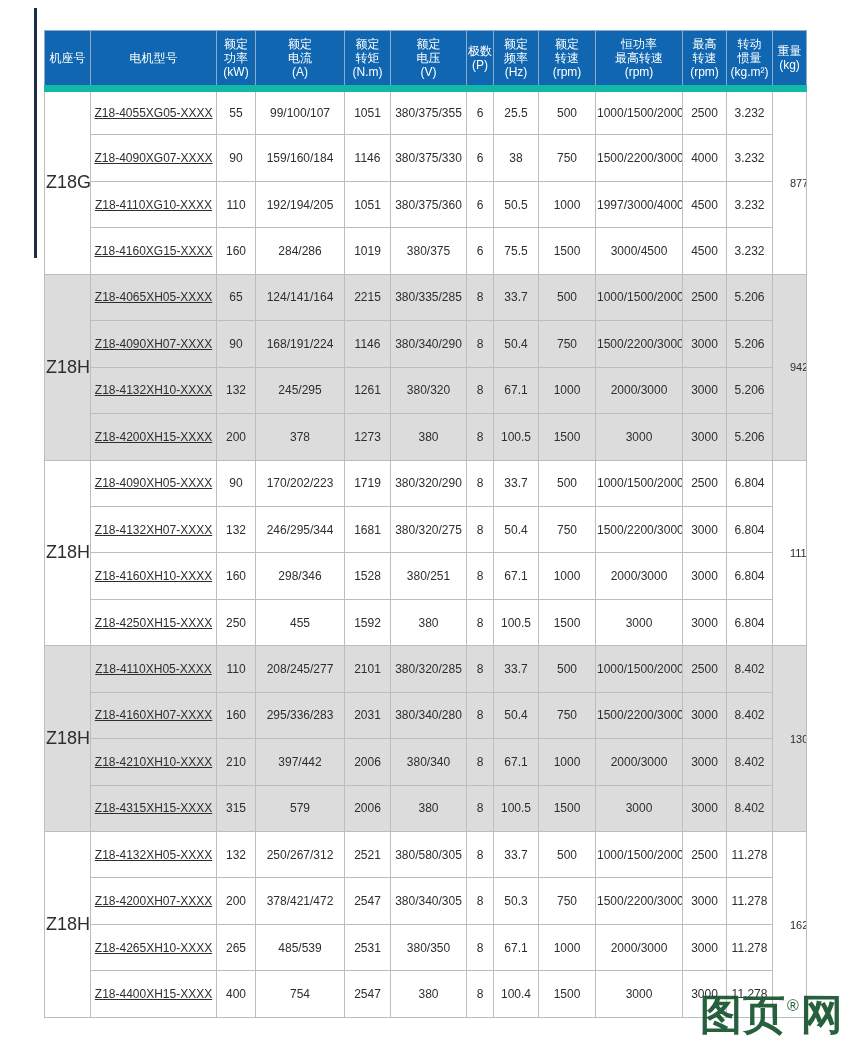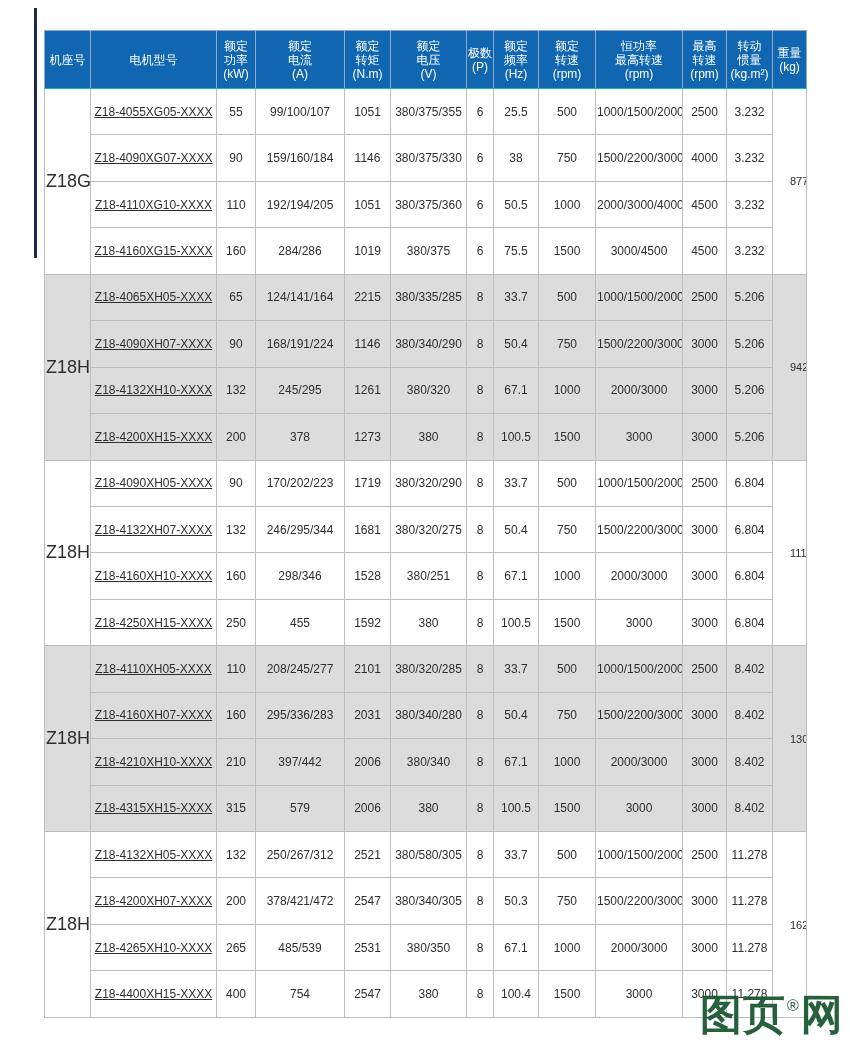--- a/index.html
+++ b/index.html
@@ -17,21 +17,21 @@
     font-size:12px;color:#2e2e2e;
     border:1px solid #848484;
   }
   thead tr{height:58px;}
   tbody tr{height:46px;}
   th{
     background:#1066b0;color:#ffffff;font-weight:normal;
     font-size:12px;line-height:14px;text-align:center;
     border:1px solid #8fabc6;padding:0;
   }
-  thead th{border-bottom:1px solid #14b8a6;}
+  thead th{border-bottom:7px solid #14b8a6;}
   td{
     border:1px solid #bdbdbd;text-align:center;background:#ffffff;
     padding:0 1px;overflow:hidden;white-space:nowrap;
   }
   tr.shaded td{background:#dcdcdc;}
   tr.group-first td{border-top:1px solid #8a8a8a;}
   td.model-cell{font-size:12px;text-decoration:underline;}
   td.weight-cell{font-size:11px;padding-left:17px;}
   td.frame-cell{font-size:18px;}
   .watermark{
@@ -158,21 +158,21 @@
       </tr>
       <tr>
         <td class="model-cell">Z18-4110XG10-XXXX</td>
         <td>110</td>
         <td>192/194/205</td>
         <td>1051</td>
         <td>380/375/360</td>
         <td>6</td>
         <td>50.5</td>
         <td>1000</td>
-        <td>2000/3000/4000</td>
+        <td>1997/3000/4000</td>
         <td>4500</td>
         <td>3.232</td>
       </tr>
       <tr>
         <td class="model-cell">Z18-4160XG15-XXXX</td>
         <td>160</td>
         <td>284/286</td>
         <td>1019</td>
         <td>380/375</td>
         <td>6</td>

